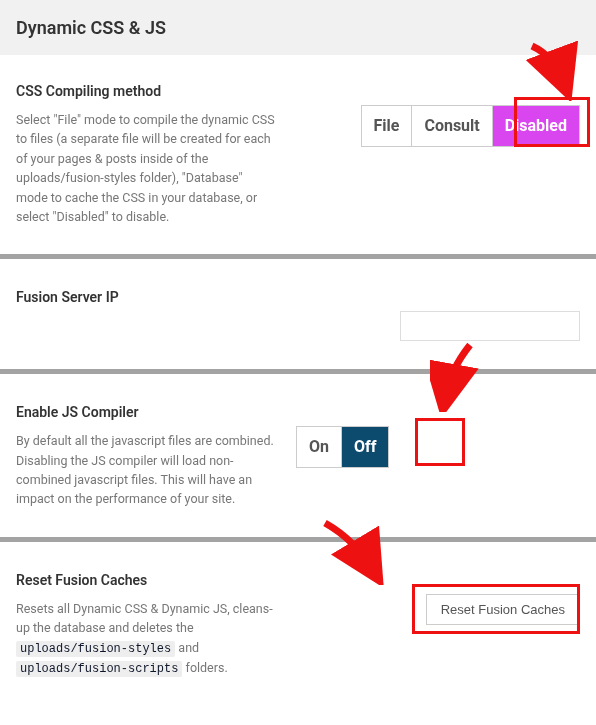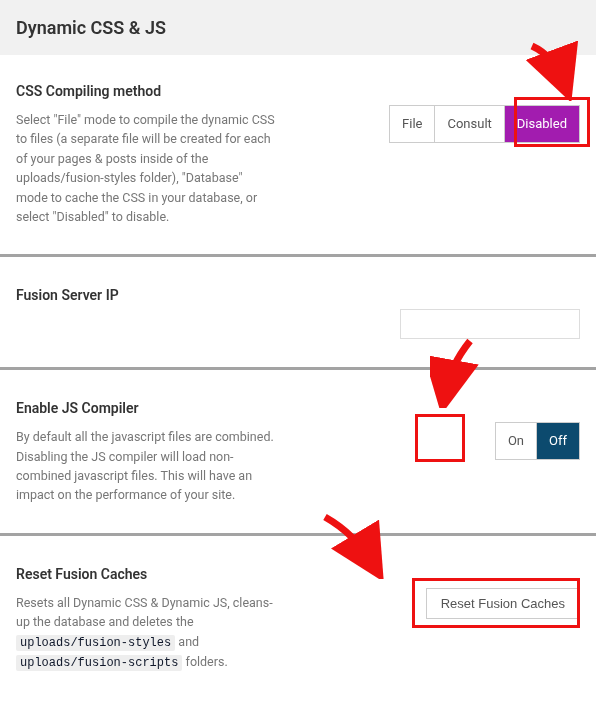--- a/index.html
+++ b/index.html
@@ -16,21 +16,21 @@
       background: #f1f1f1;
       padding: 14px 16px;
       font-size: 18px;
       font-weight: 600;
       color: #333;
       margin-bottom: 26px;
     }
     .option-block {
       display: flex;
       padding: 0 16px 28px 16px;
-      border-bottom: 3px solid #a3a3a3;
+      border-bottom: 5px solid #a3a3a3;
       margin-bottom: 28px;
       position: relative;
     }
     .option-block:last-child { border-bottom: none; }
     .option-left {
       flex: 0 0 280px;
       padding-right: 20px;
     }
     .option-title {
       font-size: 14px;
@@ -57,29 +57,30 @@
       align-items: flex-start;
       justify-content: flex-end;
       padding-top: 24px;
     }
     .btn-group {
       display: inline-flex;
       border: 1px solid #ccc;
     }
     .btn-group .seg {
       padding: 8px 12px;
-      font-size: 13px;
+      font-size: 16px;
       color: #555;
       background: #fff;
       cursor: pointer;
       border-right: 1px solid #ccc;
+      font-weight: bold;
     }
     .btn-group .seg:last-child { border-right: none; }
     .btn-group .seg.active-blue {
-      background: #a21caf;
+      background: #d946ef;
       color: #fff;
     }
     .btn-group .seg.active-dark {
       background: #0c4a6e;
       color: #fff;
     }
     .text-input {
       width: 180px;
       height: 30px;
       border: 1px solid #ddd;
@@ -143,21 +144,21 @@
   <div class="option-right">
     <input type="text" class="text-input" value="" style="">
   </div>
 </div>
 
 <div class="option-block">
   <div class="option-left">
     <div class="option-title">Enable JS Compiler</div>
     <div class="option-desc">By default all the javascript files are combined. Disabling the JS compiler will load non-combined javascript files. This will have an impact on the performance of your site.</div>
   </div>
-  <div class="option-right" style="justify-content:flex-end;">
+  <div class="option-right" style="justify-content:flex-start;">
     <div class="btn-group">
       <div class="seg">On</div>
       <div class="seg active-dark">Off</div>
     </div>
   </div>
   <div class="red-box" style="top:16px; left:415px; width:50px; height:48px;"></div>
   <svg class="arrow" style="top:-62px; left:430px; width:60px; height:72px;" viewBox="0 0 60 72">
     <defs>
         <marker id="ah2" markerWidth="8" markerHeight="8" refX="5" refY="4" orient="auto">
           <polygon points="0 0, 8 4, 0 8" fill="#e11"></polygon>

